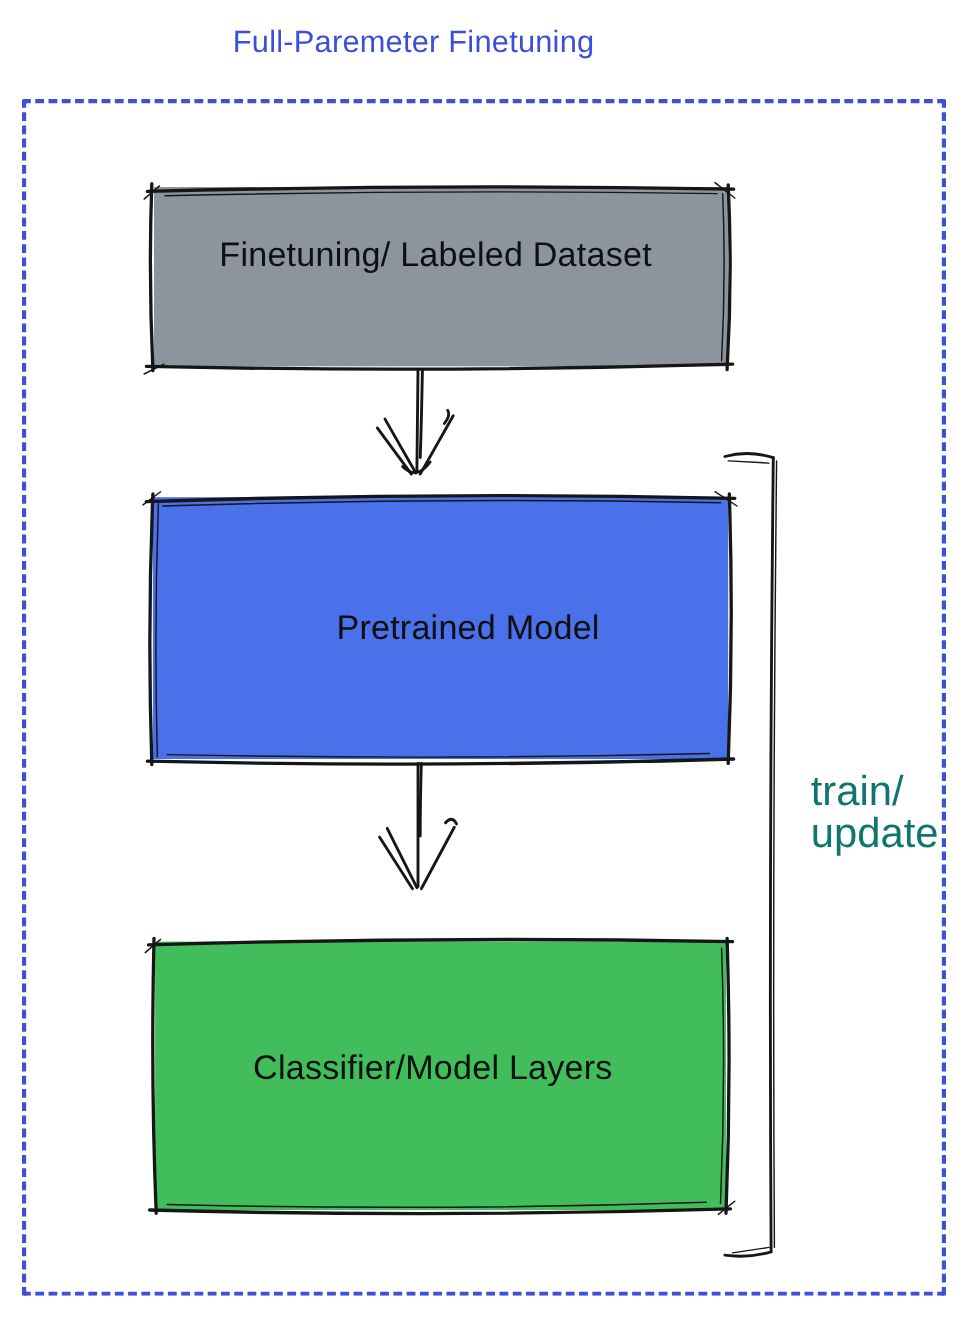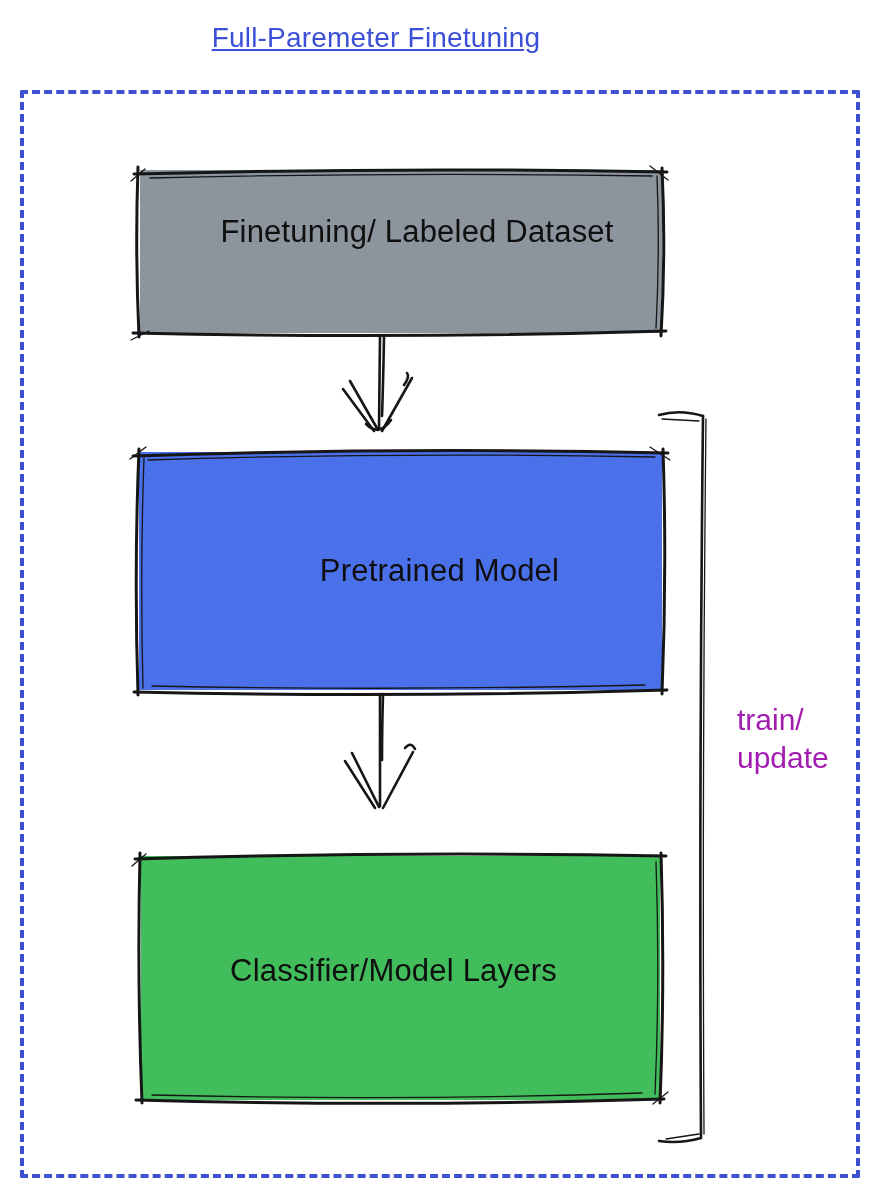--- a/index.html
+++ b/index.html
@@ -18,21 +18,20 @@
   .diagram-title {
     position: absolute;
     left: 0;
     top: 22px;
     width: 752px;
     text-align: center;
     font-size: 28px;
     font-weight: 500;
     letter-spacing: 0.2px;
     color: #3b4fd8;
-    text-decoration: underline;
   }
   .dotted-frame {
     position: absolute;
     left: 20px;
     top: 90px;
     width: 832px;
     height: 1080px;
     border: 4px dashed #3f51d2;
     border-radius: 2px;
   }
@@ -43,30 +42,30 @@
     width: 880px;
     height: 1200px;
   }
   .box-label {
     position: absolute;
     text-align: center;
     font-size: 31px;
     color: #0f0f0f;
     letter-spacing: 0.2px;
   }
-  .label-dataset   { left: 140px; top: 214px; width: 512px; padding-left: 21px; }
-  .label-pretrained{ left: 137px; top: 553px; width: 605px; }
+  .label-dataset   { left: 140px; top: 214px; width: 512px; }
+  .label-pretrained{ left: 123px; top: 553px; width: 605px; }
   .label-classifier{ left: 141px; top: 953px; width: 505px; }
   .bracket-label {
     position: absolute;
     left: 737px;
     top: 701px;
-    font-size: 30px;
+    font-size: 38px;
     line-height: 38px;
-    color: #a21caf;
+    color: #0f766e;
     white-space: nowrap;
   }
 </style>
 </head>
 <body>
 
 <div class="stage">
 
   <div class="diagram-title">Full-Paremeter Finetuning</div>
 

